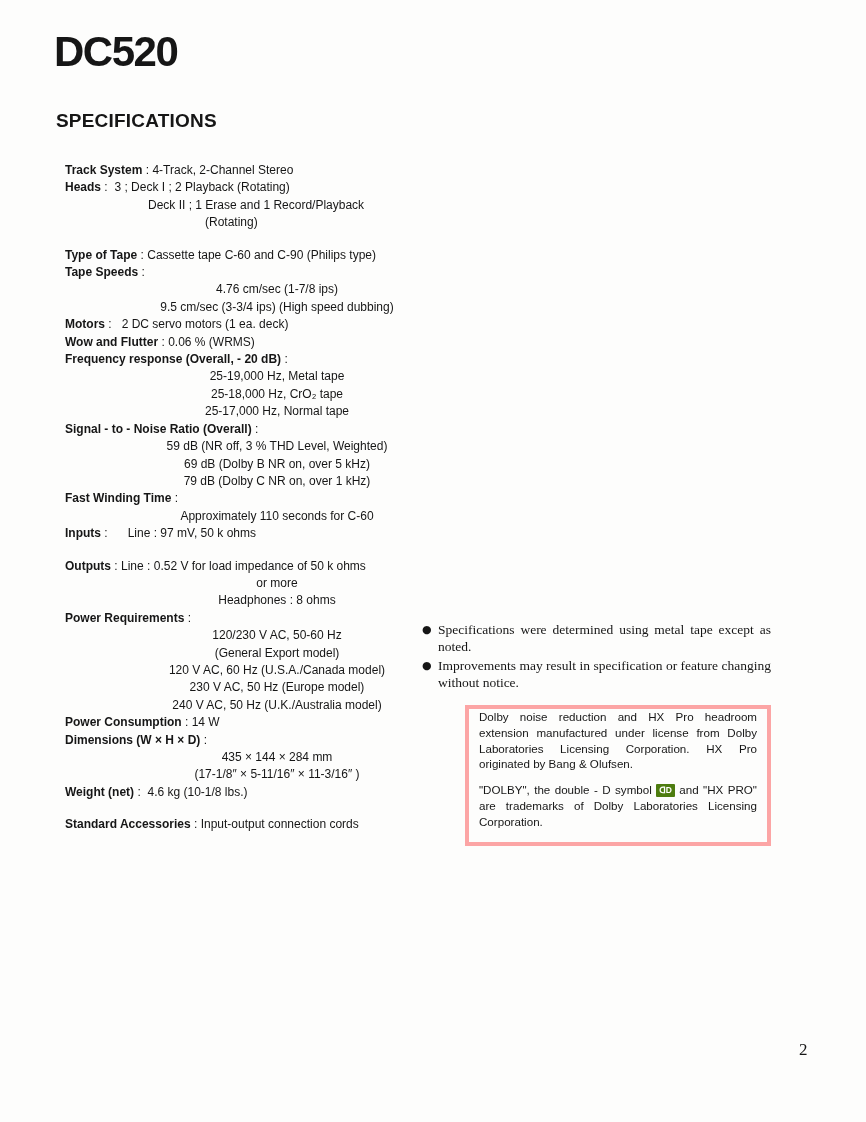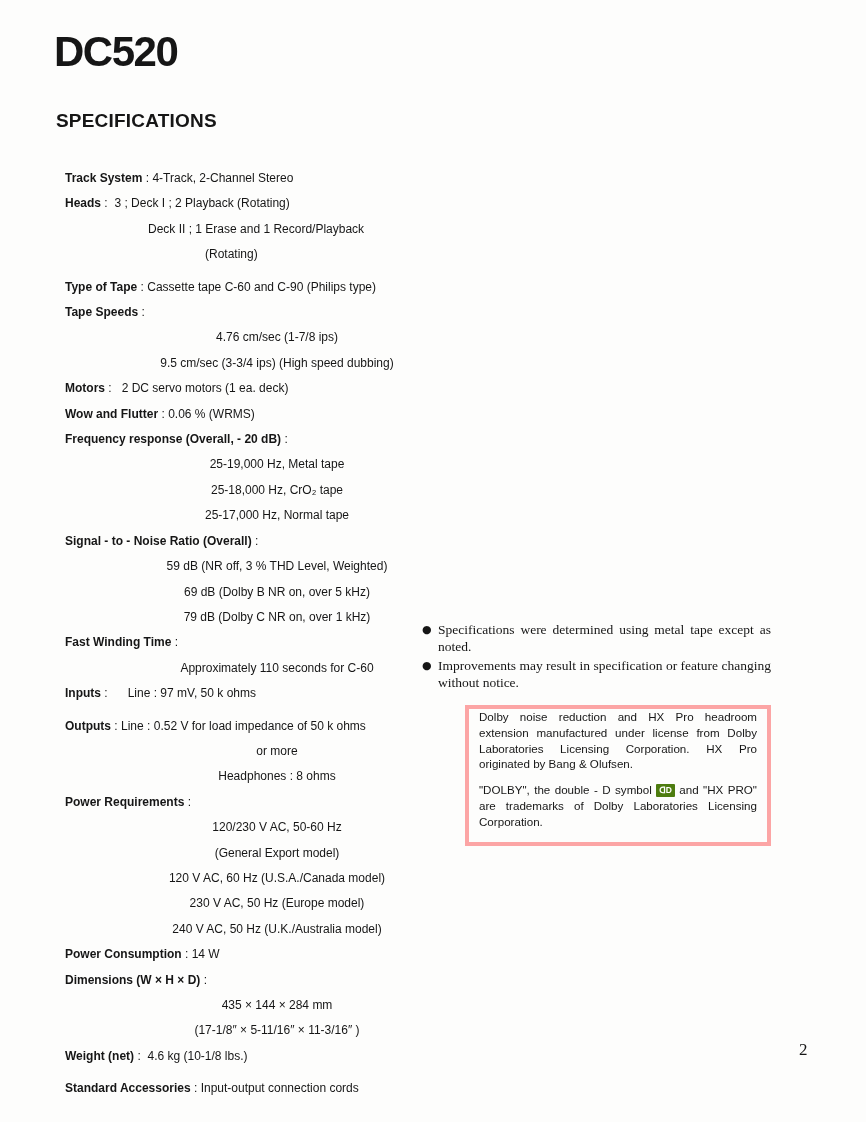--- a/index.html
+++ b/index.html
@@ -5,21 +5,21 @@
   * { margin:0; padding:0; box-sizing:border-box; }
   html,body { background:#ffffff; }
   .page {
     position:relative; width:866px; height:1122px; margin:0 auto;
     background:#fdfdfc; color:#161616; overflow:hidden;
     font-family:"Liberation Sans", sans-serif;
   }
   .model { position:absolute; left:54px; top:28px; font-size:42px; font-weight:700; letter-spacing:-1.5px; }
   .section-title { position:absolute; left:56px; top:110px; font-size:19px; font-weight:700; letter-spacing:0.2px; }
   .speclist { position:absolute; left:65px; top:162px; width:352px; font-size:12px; line-height:17.4px; }
-  .line { white-space:pre-wrap;margin-top:8px; }
+  .line { white-space:pre-wrap; }
   .lbl { font-weight:700; }
   .ind1 { padding-left:72px;text-align:center; }
   .ind-deck { padding-left:83px; }
   .ind-rot { padding-left:140px; }
   .gap-before { margin-top:15px; }
   .vcol { margin-left:20px; }
   .rightcol { position:absolute; left:425px; top:621px; width:346px; }
   .note { position:relative; padding-left:13px; font-family:"Liberation Serif", serif; font-size:13.5px; line-height:17px; text-align:justify; margin-bottom:2px; }
   .bullet { position:absolute; left:-3px; top:0px; font-size:11px; font-family:"DejaVu Sans", sans-serif; }
   .dolby-box { margin-top:14px; border:4px solid #fca5a5; padding:0 10px 12px 10px; font-size:11.6px; line-height:15.8px; text-align:justify;margin-left:40px; }

